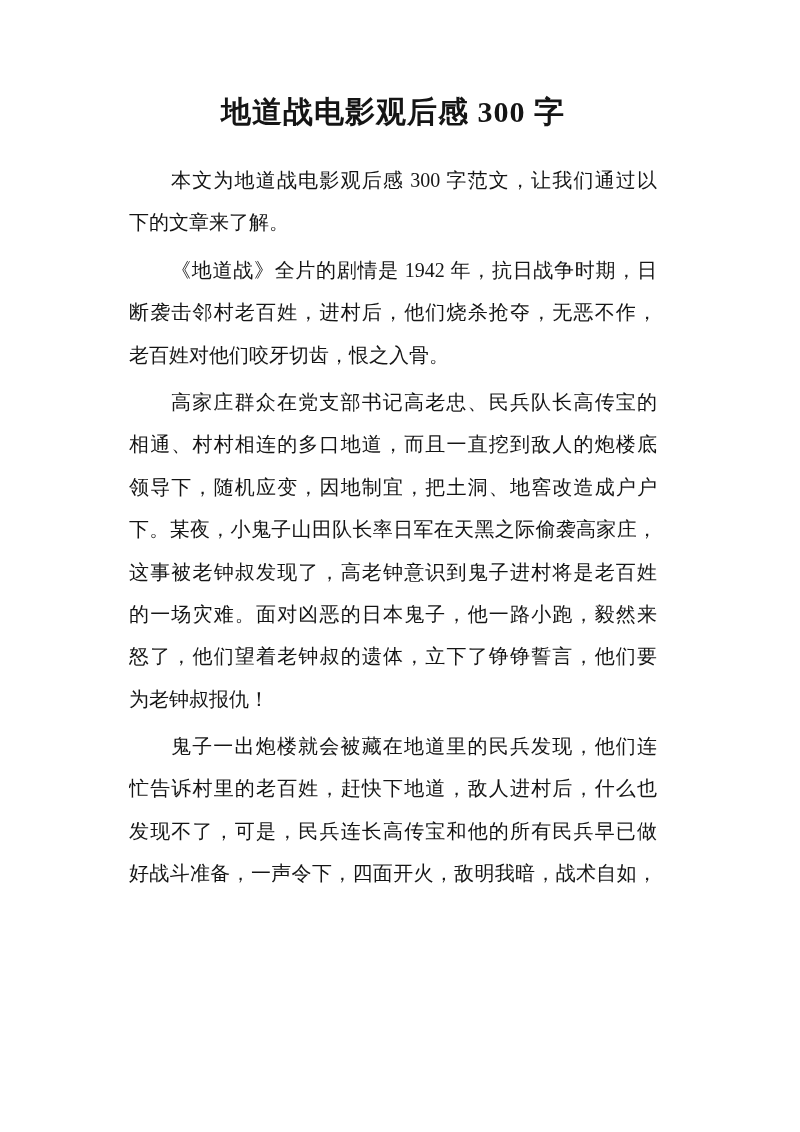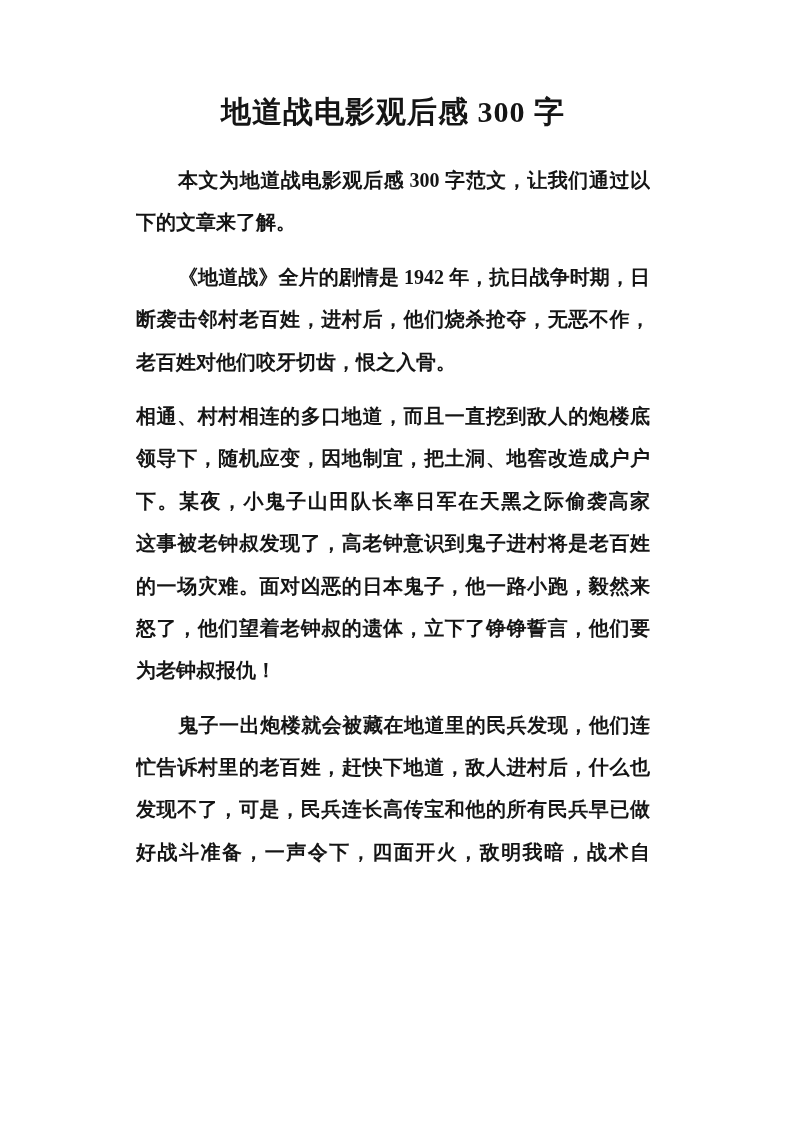--- a/index.html
+++ b/index.html
@@ -25,23 +25,22 @@
   }
   .doc-title {
     margin: 0 0 25px 0;
     font-size: 30px;
     font-weight: 700;
     line-height: 44px;
     text-align: center;
     letter-spacing: 1px;
   }
   .paragraph {
-    margin: 12px;
+    margin: 5px;
     padding: 0;
-    font-weight: bold;
   }
   .line {
     font-size: 20px;
     line-height: 42.4px;
     height: 42.4px;
     text-align: justify;
     text-align-last: justify;
     overflow: hidden;
   }
   .line.first {
@@ -64,20 +63,21 @@
       <div class="line final">下的文章来了解。</div>
     </div>
 
     <div class="paragraph">
       <div class="line first">《地道战》全片的剧情是 1942 年，抗日战争时期，日</div>
       <div class="line">断袭击邻村老百姓，进村后，他们烧杀抢夺，无恶不作，</div>
       <div class="line final">老百姓对他们咬牙切齿，恨之入骨。</div>
     </div>
 
     <div class="paragraph">
+      <div class="line first">高家庄群众在党支部书记高老忠、民兵队长高传宝的</div>
       <div class="line">相通、村村相连的多口地道，而且一直挖到敌人的炮楼底</div>
       <div class="line">领导下，随机应变，因地制宜，把土洞、地窖改造成户户</div>
       <div class="line">下。某夜，小鬼子山田队长率日军在天黑之际偷袭高家庄，</div>
       <div class="line">这事被老钟叔发现了，高老钟意识到鬼子进村将是老百姓</div>
       <div class="line">的一场灾难。面对凶恶的日本鬼子，他一路小跑，毅然来</div>
       <div class="line">怒了，他们望着老钟叔的遗体，立下了铮铮誓言，他们要</div>
       <div class="line final">为老钟叔报仇！</div>
     </div>
 
     <div class="paragraph">

